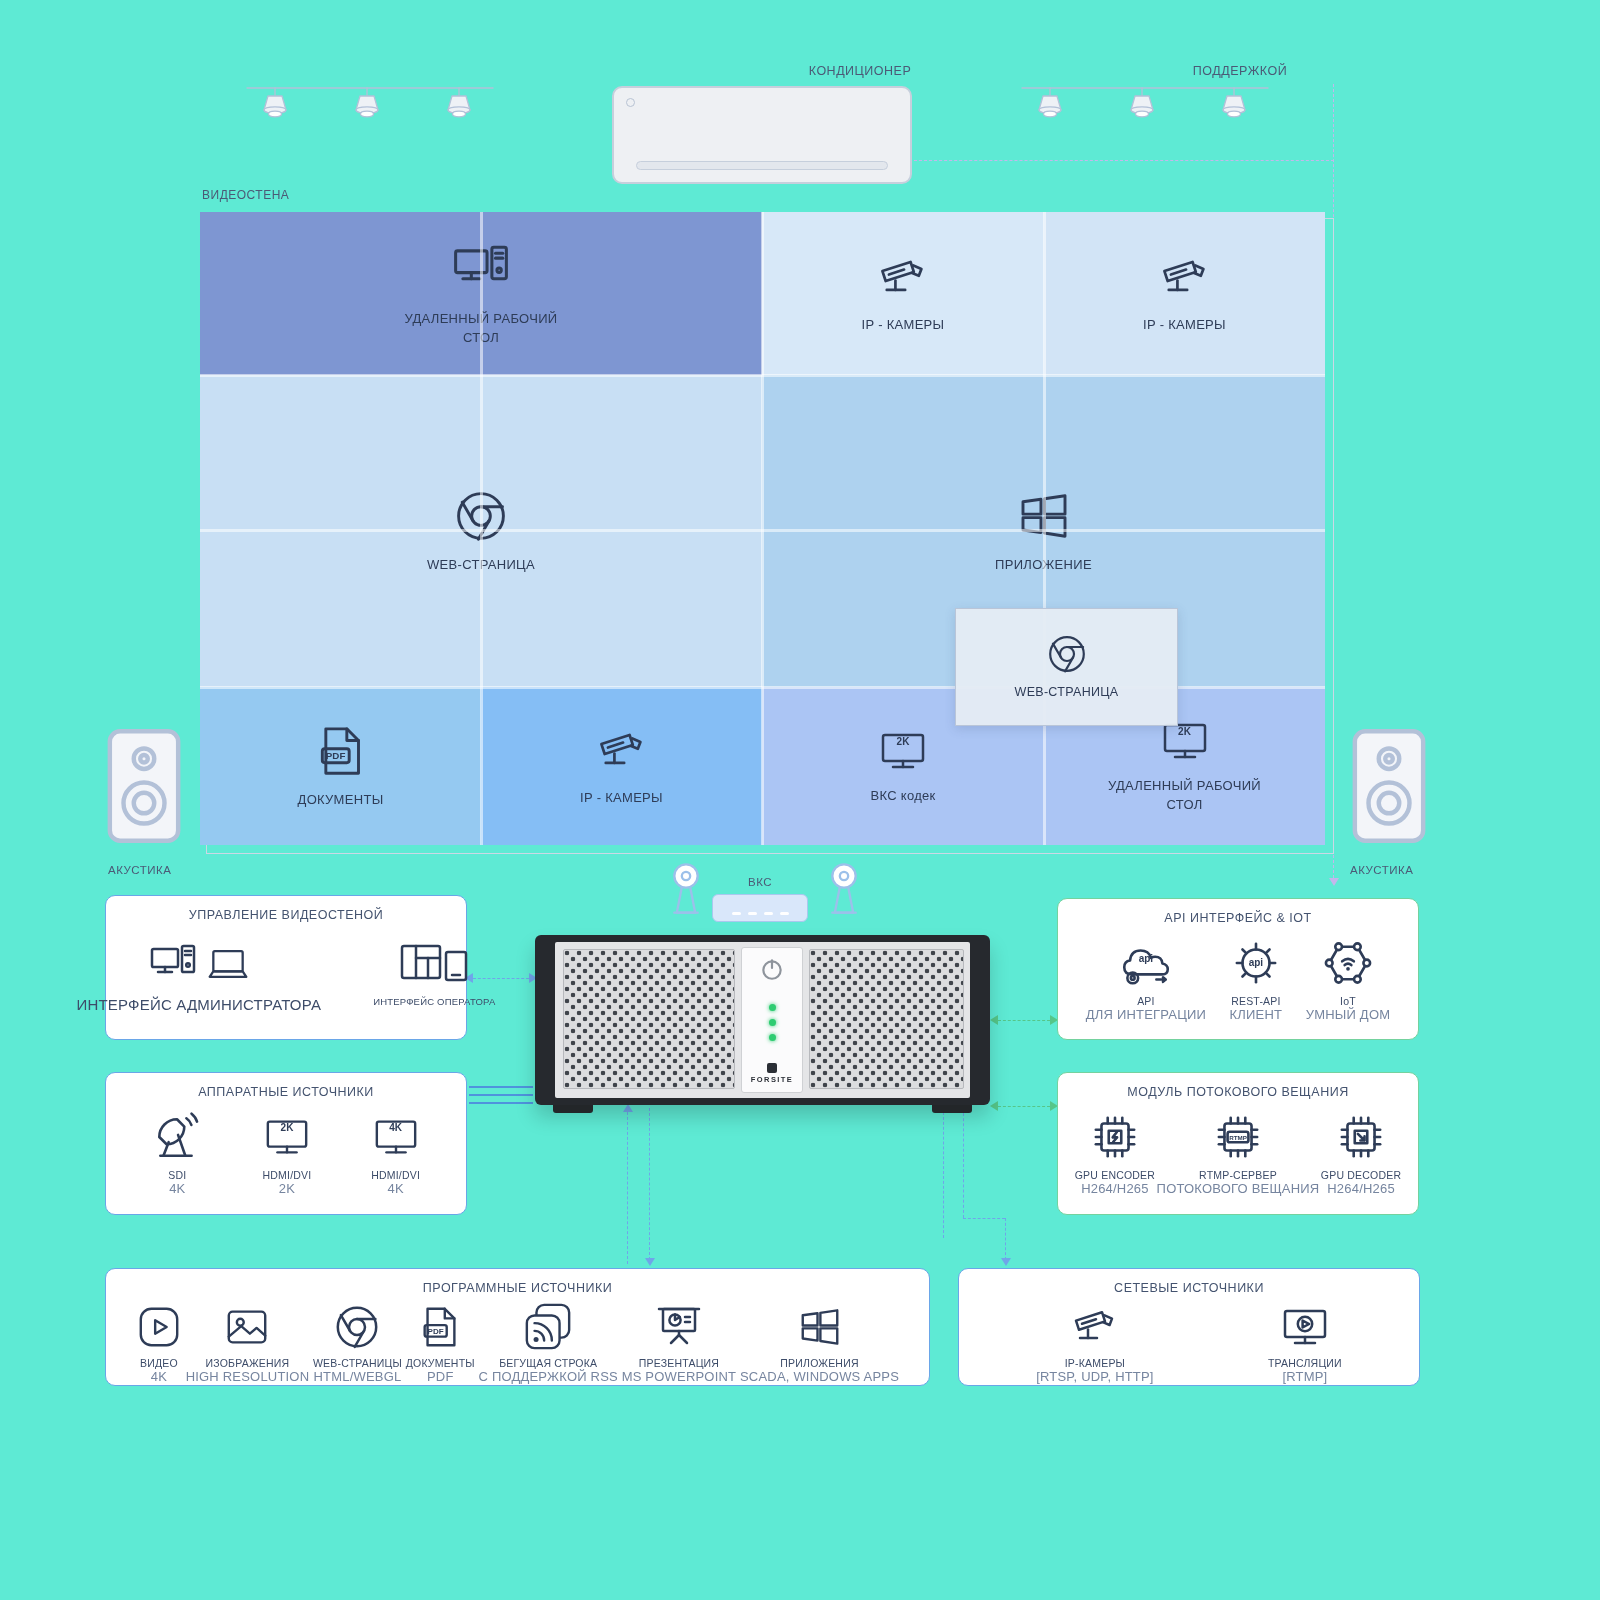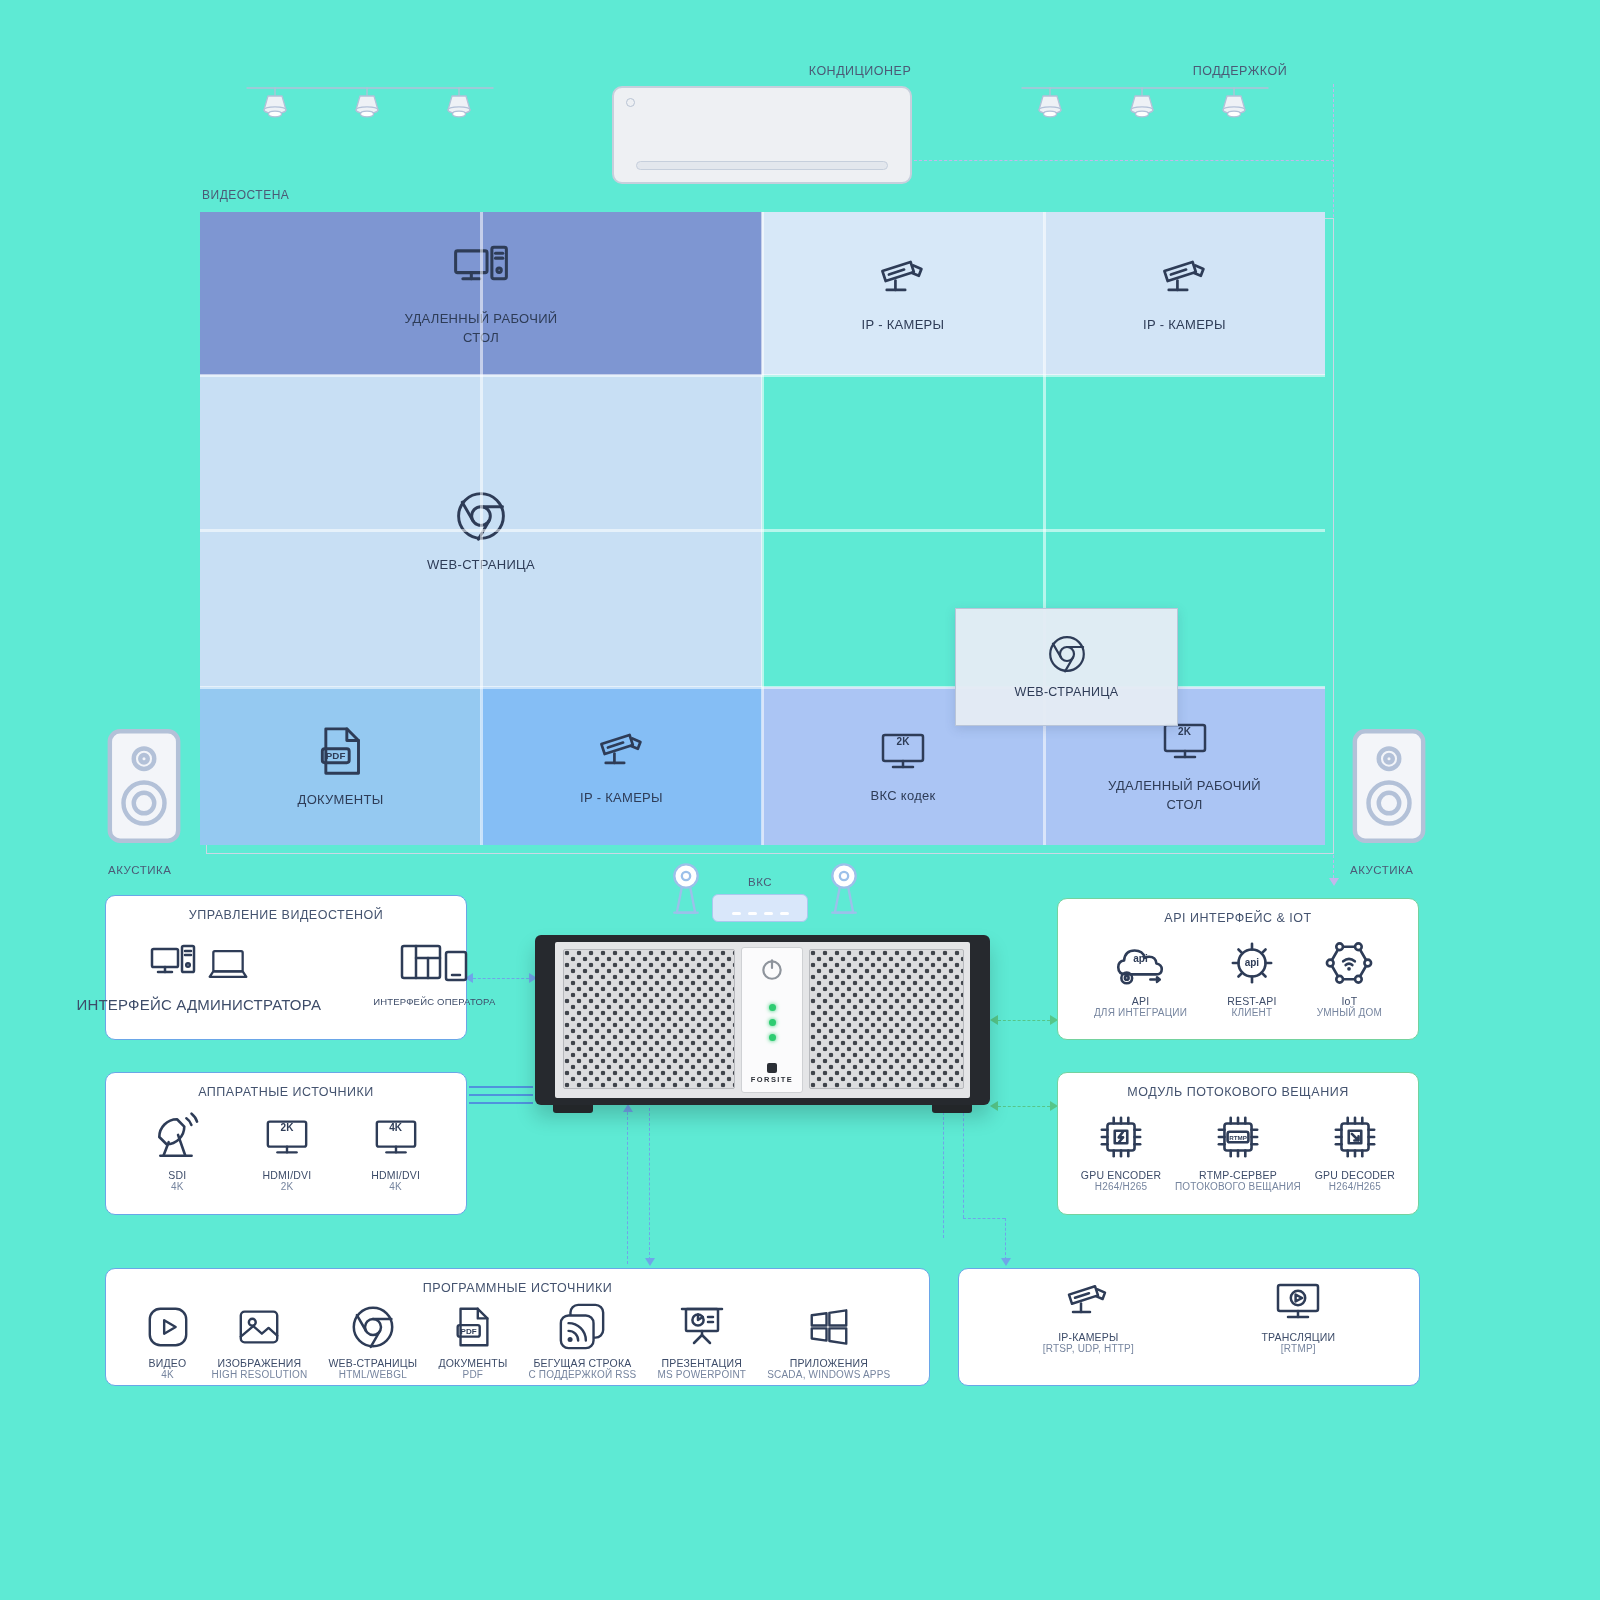--- a/index.html
+++ b/index.html
@@ -22,21 +22,21 @@
     background:rgba(228,235,244,.96);border:1px solid #b9c5d8;box-shadow:0 3px 10px rgba(60,80,120,.18);
     display:flex;flex-direction:column;align-items:center;justify-content:center;gap:8px;z-index:3}
   
   .box{position:absolute;background:#fff;border-radius:10px;z-index:4}
   .box.blue{border:1.5px solid #6aa6e8}
   .box.green{border:1.5px solid #74d29e}
   .box-title{text-align:center;font-size:12.5px;color:#44536f;letter-spacing:.5px;padding-top:12px}
   .items{display:flex;justify-content:space-around;align-items:flex-start;padding:12px 16px 0}
   .item{display:flex;flex-direction:column;align-items:center;gap:6px;text-align:center}
   .cap1{font-size:10.5px;color:#3d4c69;letter-spacing:.2px;white-space:nowrap}
-  .cap2{font-size:10px;color:#76859f;letter-spacing:.2px;white-space:nowrap}
+  .cap2{font-size:13px;color:#76859f;letter-spacing:.2px;white-space:nowrap}
   .icw{position:relative;display:flex;align-items:center;justify-content:center;height:52px}
   .mon-badge{position:absolute;top:9px;left:0;right:0;text-align:center;font-size:10px;font-weight:bold;color:#2e3c57}
   .api-badge{position:absolute;left:0;right:0;text-align:center;font-size:10px;font-weight:bold;color:#2e3c57}
   
   .ln{position:absolute;z-index:0}
   .arr{position:absolute;width:0;height:0;z-index:0}
   
   .rack{position:absolute;left:535px;top:935px;width:455px;height:170px;background:#26292e;border-radius:6px;
         box-shadow:0 12px 20px rgba(0,0,0,.18);z-index:5}
   .rack-inner{position:absolute;left:20px;top:7px;width:415px;height:156px;background:#e4e5e7;border-radius:2px}
@@ -343,20 +343,26 @@
         <use href="#i-camera"></use>
       </svg>
     <div class="zone-label">IP - КАМЕРЫ</div>
   </div>
   <div class="zone" style="left:200px;top:375px;width:562px;height:312px;background:#c8dff4">
     <svg class="ic" width="56" height="56" viewBox="0 0 24 24">
         <use href="#i-chrome"></use>
       </svg>
     <div class="zone-label">WEB-СТРАНИЦА</div>
   </div>
+  <div class="zone" style="left:762px;top:375px;width:563px;height:312px;background:#aed2ef">
+    <svg class="ic" width="62" height="56" viewBox="0 0 24 24">
+        <use href="#i-windows"></use>
+      </svg>
+    <div class="zone-label">ПРИЛОЖЕНИЕ</div>
+  </div>
   <div class="zone" style="left:200px;top:687px;width:281px;height:158px;background:#95c9f1">
     <svg class="ic" width="56" height="56" viewBox="0 0 24 24">
         <use href="#i-pdf"></use>
       </svg>
     <div class="zone-label">ДОКУМЕНТЫ</div>
   </div>
   <div class="zone" style="left:481px;top:687px;width:281px;height:158px;background:#85bef5">
     <svg class="ic" width="58" height="52" viewBox="0 0 24 24">
         <use href="#i-camera"></use>
       </svg>
@@ -667,20 +673,21 @@
           </div>
         <div>
             <div class="cap1">ПРИЛОЖЕНИЯ</div>
         <div class="cap2">SCADA, WINDOWS APPS</div>
           </div>
       </div>
     </div>
   </div>
 
   <div class="box blue" style="left:958px;top:1268px;width:462px;height:118px">
+    <div class="box-title">СЕТЕВЫЕ ИСТОЧНИКИ</div>
     <div class="items" style="padding:8px 20px 0">
       <div class="item">
         <div class="icw" style="height:48px">
             <svg class="ic" width="54" height="48" viewBox="0 0 24 24">
               <use href="#i-camera"></use>
             </svg>
           </div>
         <div>
             <div class="cap1">IP-КАМЕРЫ</div>
         <div class="cap2">[RTSP, UDP, HTTP]</div>

